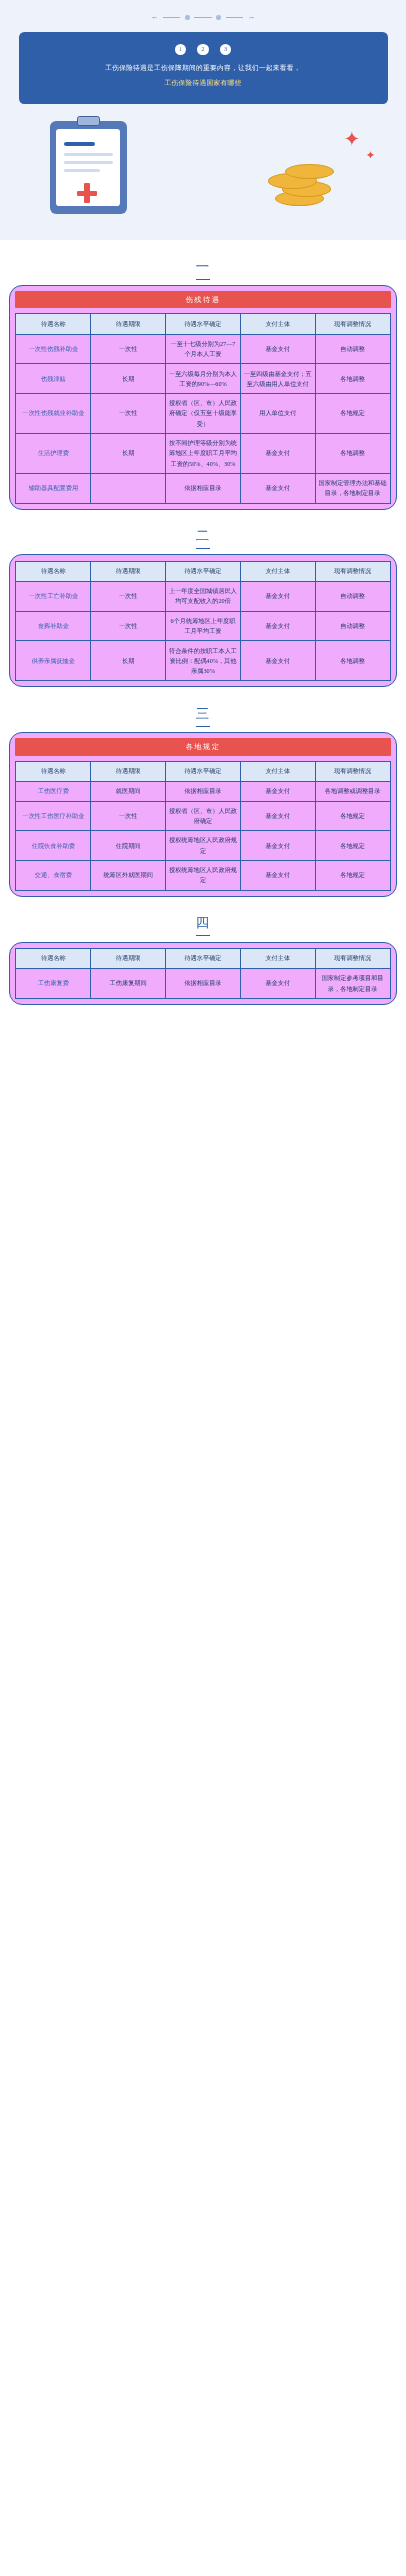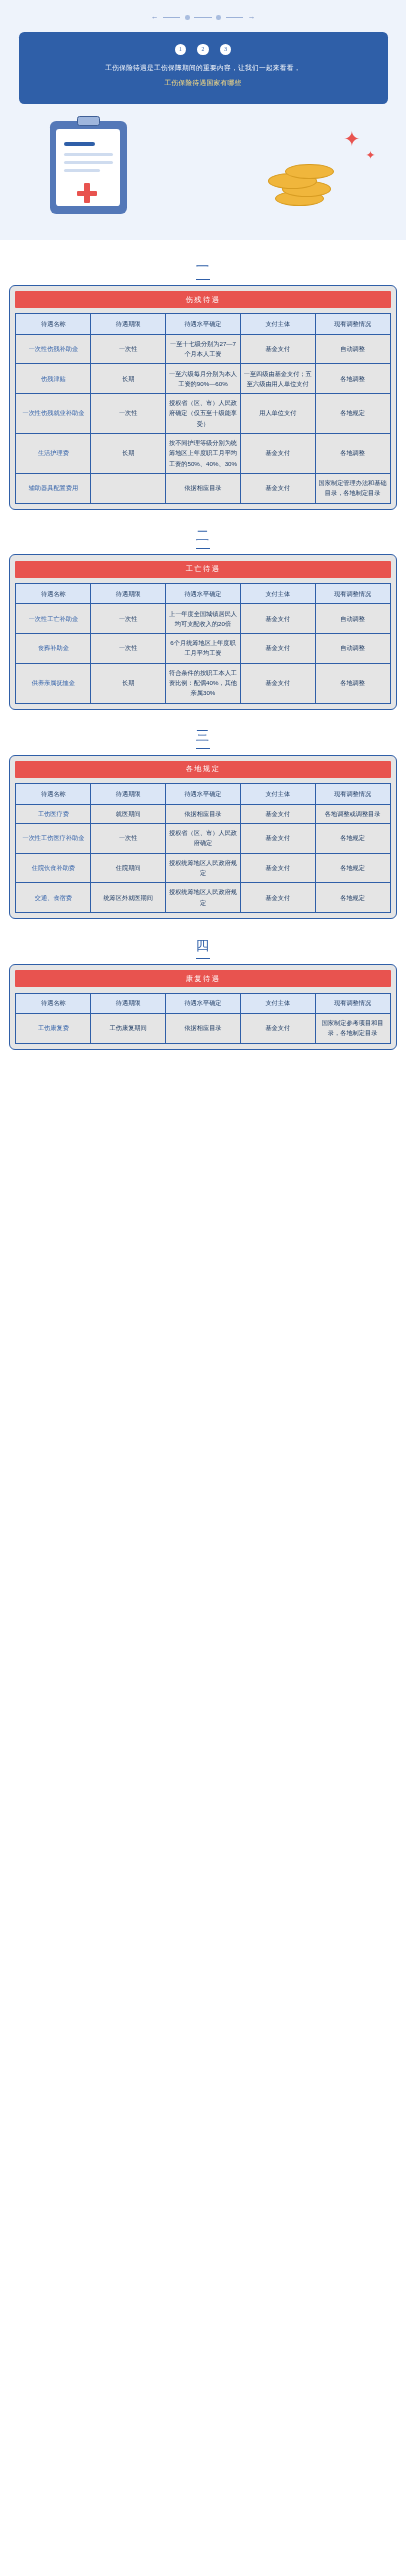--- a/index.html
+++ b/index.html
@@ -135,23 +135,24 @@
   }
   .sec-num .bar {
     width: 13.4px; height: 1px; background: #2f5fa8;
     margin: 3.1px auto 0 auto;
   }
 
   
   .block {
     margin: 5.2px 9.3px 0 9.3px;
     border: 0.5px solid #2f5fa8;
-    border-radius: 6px;
+    border-radius: 13px;
     padding: 5.2px;
-    background: #e5e5e5;
+    background: #f0abfc;
+    font-family: Liberation Serif, serif;
   }
   .block-title {
     background: #e8534f;
     color: #ffffff;
     font-size: 7.2px;
     letter-spacing: 1.5px;
     text-align: center;
     padding: 3.6px 0;
     border-radius: 1px;
     margin-bottom: 5.2px;
@@ -287,21 +288,20 @@
             </tbody>
           </table>
         </div>
       </div>
       <div>
         <div class="sec-num">
           <div class="n">二</div>
           <div class="bar"></div>
         </div>
         <div class="block">
-          <div class="block-title">工亡待遇</div>
           <table class="tbl">
             <thead>
               <tr>
                 <th>待遇名称</th>
                 <th>待遇期限</th>
                 <th>待遇水平确定</th>
                 <th>支付主体</th>
                 <th>现有调整情况</th>
               </tr>
             </thead>
@@ -380,21 +380,20 @@
             </tbody>
           </table>
         </div>
       </div>
       <div>
         <div class="sec-num">
           <div class="n">四</div>
           <div class="bar"></div>
         </div>
         <div class="block">
-          <div class="block-title">康复待遇</div>
           <table class="tbl">
             <thead>
               <tr>
                 <th>待遇名称</th>
                 <th>待遇期限</th>
                 <th>待遇水平确定</th>
                 <th>支付主体</th>
                 <th>现有调整情况</th>
               </tr>
             </thead>

